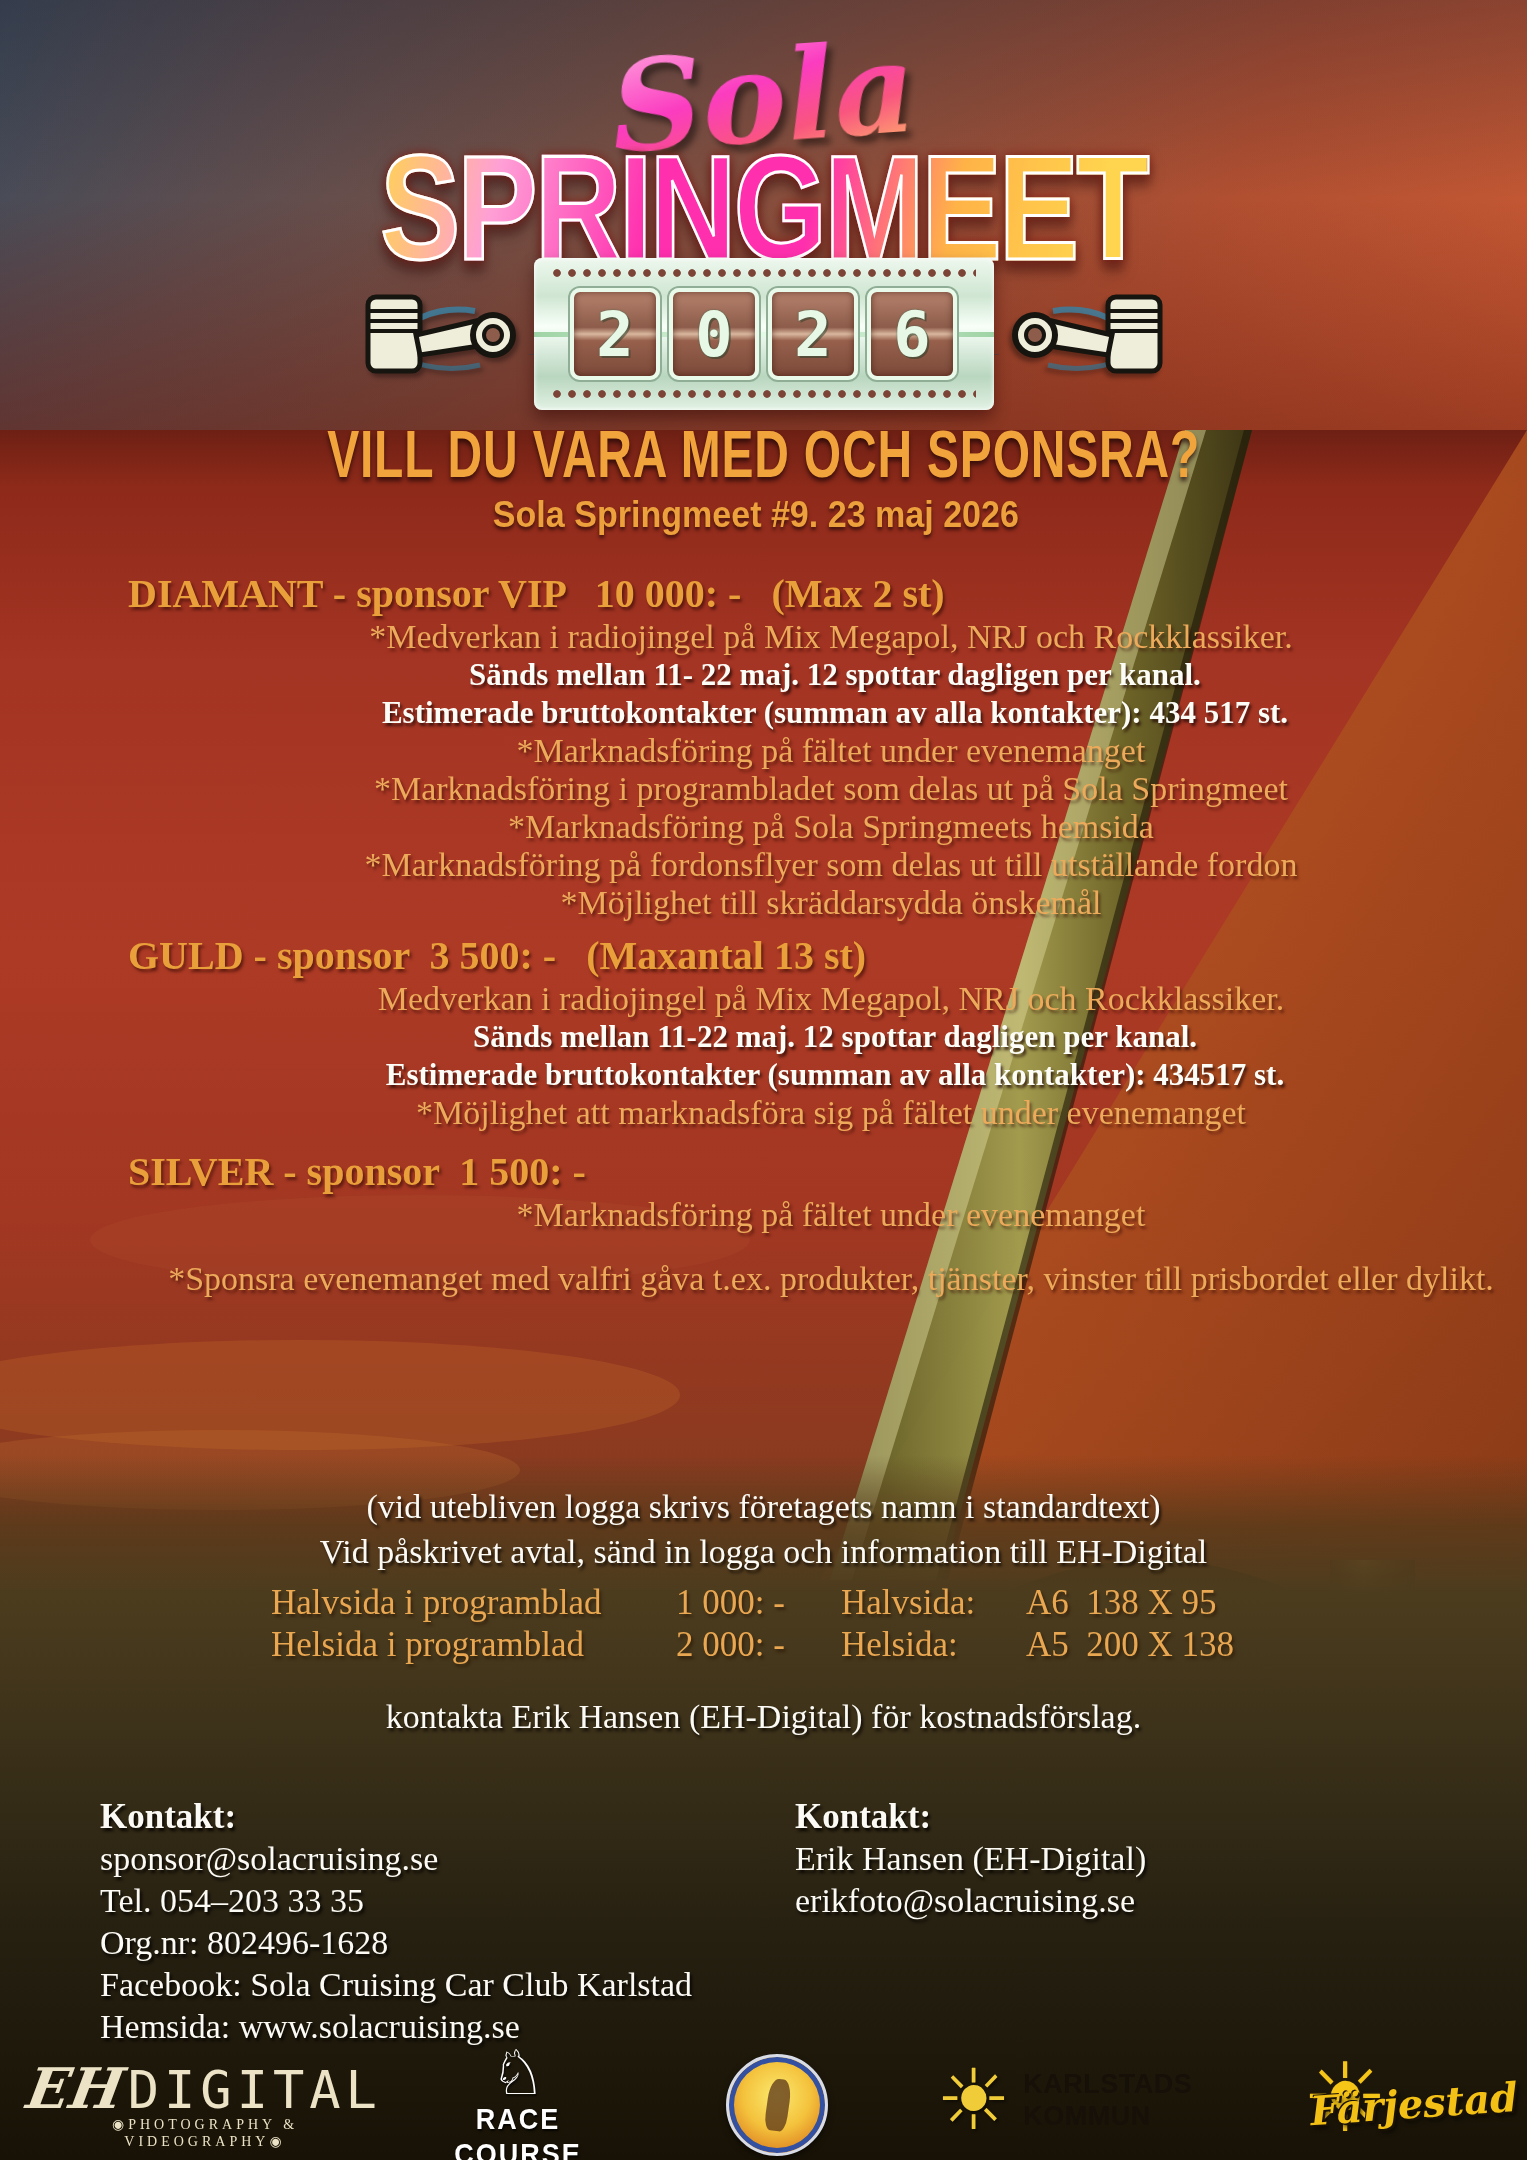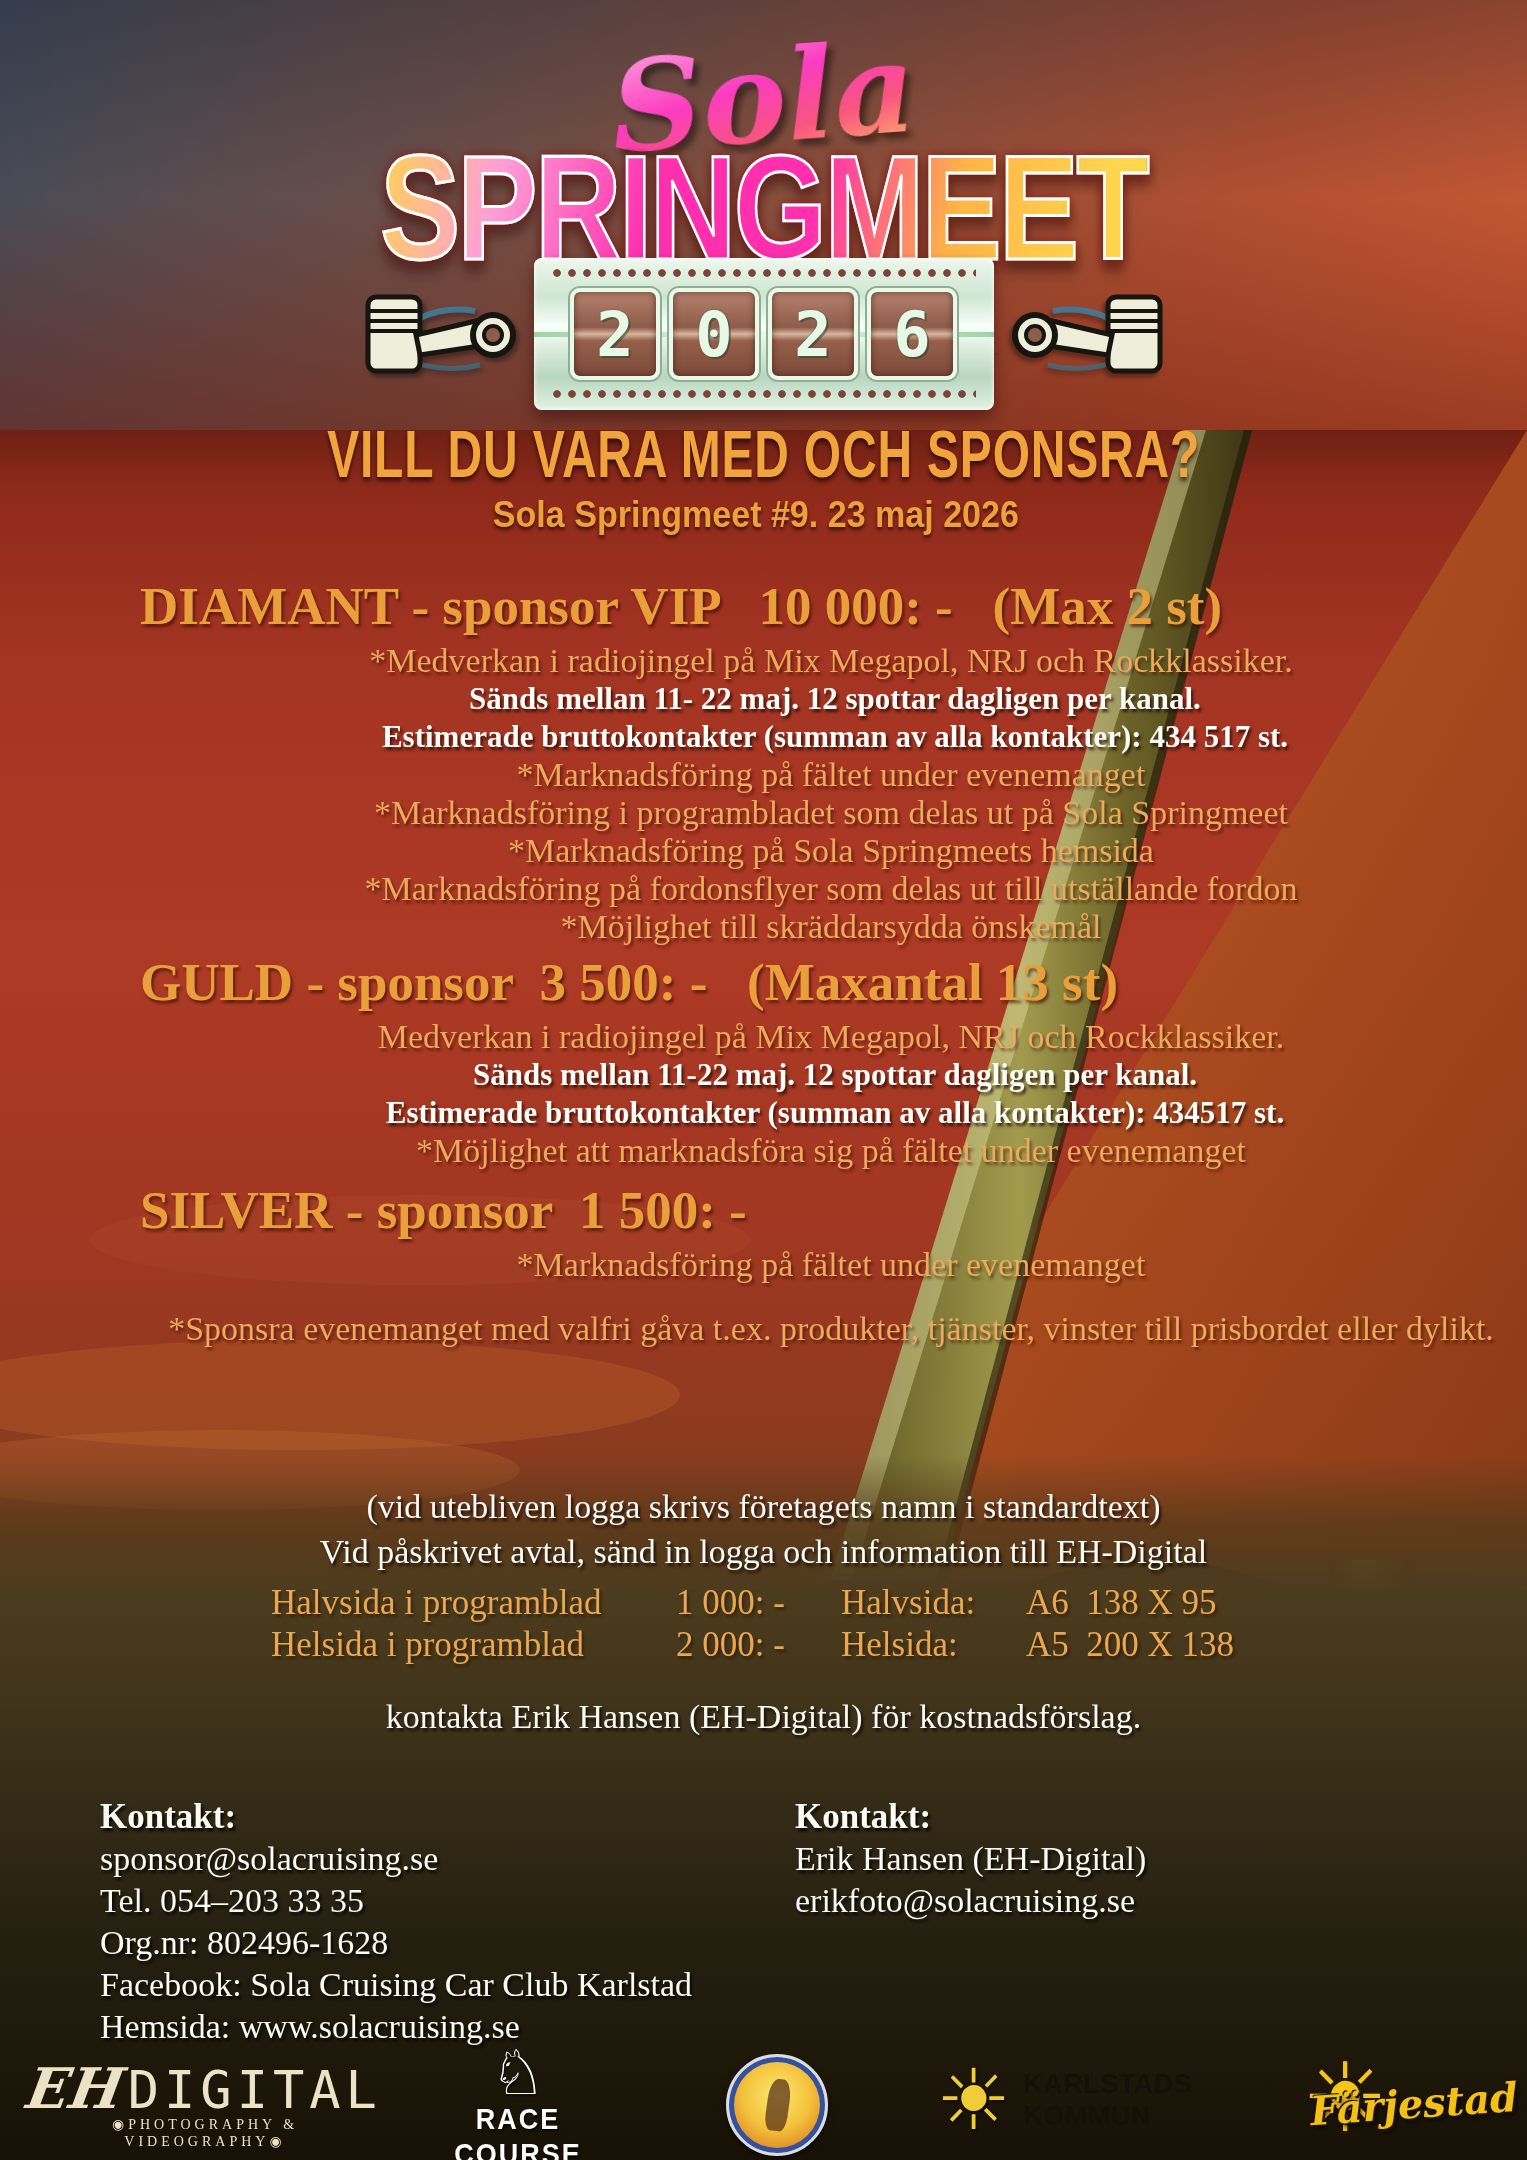--- a/index.html
+++ b/index.html
@@ -67,21 +67,21 @@
   .headline span{display:inline-block;font-family:"Liberation Sans",sans-serif;font-weight:900;
         font-size:60px;letter-spacing:1px;transform:scaleX(.80) scaleY(1.10);
         color:#f1a43c;text-shadow:0 4px 5px rgba(30,5,5,.7);}
   .subheadline{position:absolute;top:494px;left:0;right:15px;text-align:center;z-index:5;}
   .subheadline span{display:inline-block;font-family:"Liberation Sans",sans-serif;font-weight:900;
         font-size:37px;transform:scaleX(.92);color:#eda13c;
         text-shadow:0 3px 4px rgba(30,5,5,.7);}
 
   
   .tiers{position:absolute;top:570px;left:128px;width:1378px;z-index:5;}
-  .tier h2{margin:12px;font-weight:bold;font-size:53px;line-height:48px;color:#e9a03a;
+  .tier h2{margin:0;font-weight:bold;font-size:40px;line-height:48px;color:#e9a03a;
         white-space:pre-wrap;text-shadow:2px 3px 3px rgba(50,8,4,.6);}
   .tier p{margin:0;white-space:pre-wrap;text-align:center;}
   .tier p.g{padding-left:28px;font-size:34px;line-height:38px;color:#ecaa5a;
         text-shadow:2px 3px 3px rgba(50,8,4,.55);}
   .tier p.w{padding-left:36px;font-size:31px;line-height:38px;font-weight:bold;color:#fdfdf8;
         text-shadow:2px 3px 3px rgba(30,6,4,.75);}
   .tier.guld{margin-top:10px;}
   .tier.silver{margin-top:16px;}
   .tier.brons{margin-top:26px;}
   .tier.gavo{margin-top:26px;}

